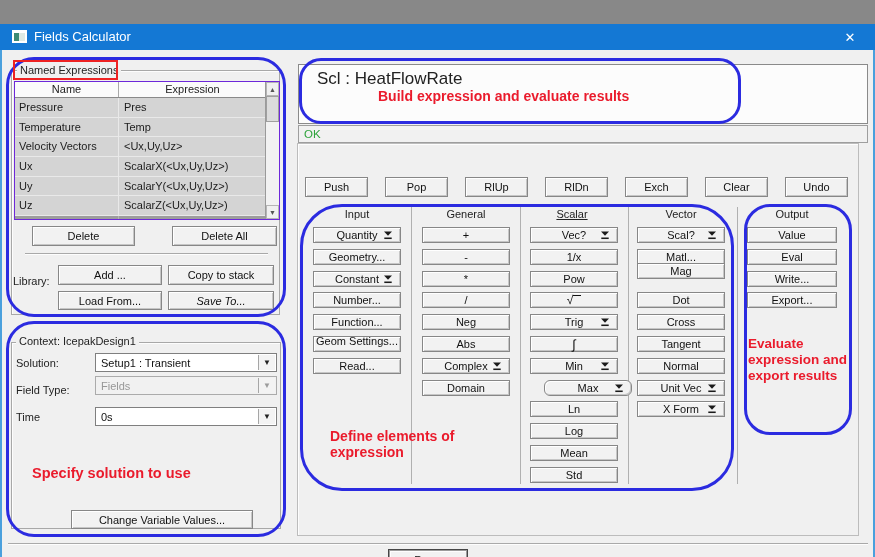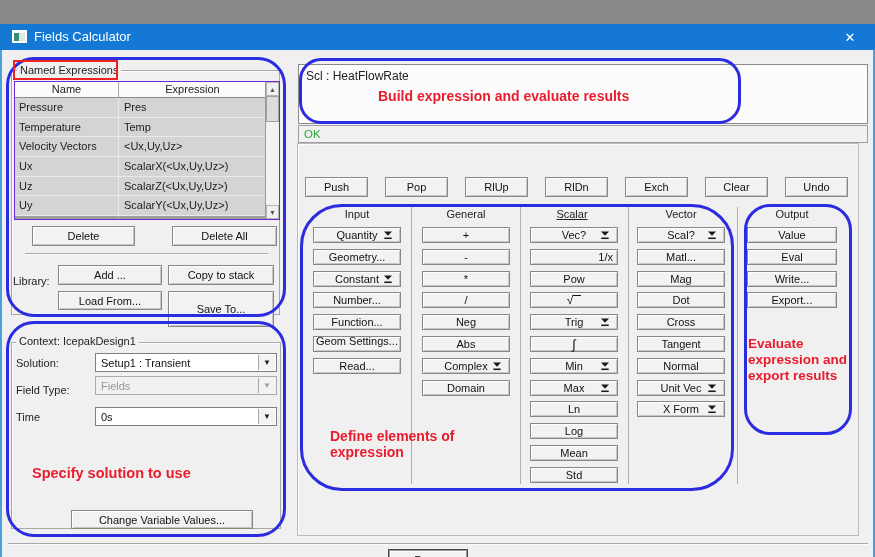--- a/index.html
+++ b/index.html
@@ -49,21 +49,21 @@
   .ne-row .c1 { width:104px; padding:3px 0 0 4px; border-right:1px solid #e9e9e9; overflow:hidden; }
   .ne-row .c2 { width:147px; padding:3px 0 0 5px; overflow:hidden; }
   .ne-row.selected { background:#9d9d9d; color:#e9e9e9; }
   .ne-row.selected .c1 { border-right-color:#b5b5b5; }
   .scrollbar { position:absolute; right:0; top:0; bottom:0; width:14px; background:#f2f2f2; border-left:1px solid #9a9a9a; }
   .sb-btn { position:absolute; left:0; width:13px; height:14px; background:#f0f0f0; border:1px solid #b5b5b5; font-size:7px; color:#555; display:flex; align-items:center; justify-content:center; }
   .sb-up { top:0; } .sb-down { bottom:0; }
   .sb-thumb { position:absolute; left:0; top:14px; width:13px; height:26px; background:#dcdcdc; border:1px solid #9f9f9f; }
   
   .exprbox { position:absolute; left:298px; top:40px; width:570px; height:60px; background:#fcfcfc; border:1px solid #8a8a8a; }
-  .expr-text { position:absolute; left:7px; top:4px; font-size:12px; color:#222; }
+  .expr-text { position:absolute; left:18px; top:4px; font-size:17px; color:#222; }
   .okstrip { position:absolute; left:298px; top:101px; width:570px; height:18px; background:#f1f1f1; border:1px solid #9e9e9e; }
   .ok-text { position:absolute; left:5px; top:2px; font-size:11.5px; color:#2ea33c; }
   .stackbtn { width:63px; height:20px; top:153px; }
   .colhdr { position:absolute; top:184px; width:88px; text-align:center; font-size:11px; color:#222; }
   .vsep { position:absolute; top:183px; height:277px; width:1px; background:#b0b0b0; }
   .hsep { position:absolute; height:1px; background:#a9a9a9; box-shadow:0 1px 0 #fdfdfd; }
   .done-btn { left:388px; top:525px; width:80px; height:22px; border:1px solid #464646; box-shadow:inset 0 0 0 1px #9b9b9b, inset 2px 2px 0 #fdfdfd; font-size:11.5px; }
 </style>
 </head>
 <body>
@@ -97,26 +97,26 @@
     </div>
     <div class="ne-row">
       <div class="c1">Velocity Vectors</div>
       <div class="c2">&lt;Ux,Uy,Uz&gt;</div>
     </div>
     <div class="ne-row">
       <div class="c1">Ux</div>
       <div class="c2">ScalarX(&lt;Ux,Uy,Uz&gt;)</div>
     </div>
     <div class="ne-row">
+      <div class="c1">Uy</div>
+      <div class="c2">ScalarY(&lt;Ux,Uy,Uz&gt;)</div>
+    </div>
+    <div class="ne-row">
       <div class="c1">Uz</div>
       <div class="c2">ScalarZ(&lt;Ux,Uy,Uz&gt;)</div>
-    </div>
-    <div class="ne-row">
-      <div class="c1">Uy</div>
-      <div class="c2">ScalarY(&lt;Ux,Uy,Uz&gt;)</div>
     </div>
     <div class="ne-row selected">
       <div class="c1">HeatFlowRate</div>
       <div class="c2">Heat_Flow_Rate</div>
     </div>
     <div class="scrollbar">
       <div class="sb-btn sb-up">▲</div>
       <div class="sb-thumb"></div>
       <div class="sb-btn sb-down">▼</div>
     </div>
@@ -124,21 +124,21 @@
 
   <button class="btn" style="left:32px; top:202px; width:103px; height:20px;">Delete</button>
   <button class="btn" style="left:172px; top:202px; width:105px; height:20px;">Delete All</button>
 
   <div class="hsep" style="left:25px; top:229px; width:243px;"></div>
   <div class="lbl" style="left:13px; top:251px;">Library:</div>
 
   <button class="btn" style="left:58px; top:241px; width:104px; height:20px;">Add ...</button>
   <button class="btn" style="left:168px; top:241px; width:106px; height:20px;">Copy to stack</button>
   <button class="btn" style="left:58px; top:267px; width:104px; height:19px;">Load From...</button>
-  <button class="btn" style="left:168px; top:267px; width:106px; height:36px;">Save To...</button>
+  <button class="btn" style="left:168px; top:267px; width:106px; height:19px;font-style:italic;">Save To...</button>
 
   <div class="groupbox" style="left:11px; top:318px; width:270px; height:187px;"></div>
   <div class="grouplabel" style="left:16px; top:311px;">Context: IcepakDesign1</div>
 
   <div class="lbl" style="left:16px; top:333px;">Solution:</div>
   <div class="combo" style="left:95px; top:329px;">
     <span>Setup1 : Transient</span>
     <span class="arrowbox">▼</span>
   </div>
 
@@ -245,21 +245,21 @@
       <span>Domain</span>
     </button>
 
   <button class="btn cbtn" style="left:530px; top:203px;">
       <span>Vec?</span>
       <svg class="pd" width="10" height="9" viewBox="0 0 10 9">
         <path d="M1 1h8L5 5.3z"></path>
         <rect x="1.3" y="7" width="7.4" height="1.6"></rect>
       </svg>
     </button>
-  <button class="btn cbtn" style="left:530px; top:225px;justify-content:flex-end;">
+  <button class="btn cbtn" style="left:530px; top:225px;">
       <span>1/x</span>
     </button>
   <button class="btn cbtn" style="left:530px; top:247px;">
       <span>Pow</span>
     </button>
   <button class="btn cbtn" style="left:530px; top:268px;">
       <span style="font-size:12px;">√</span>
       <span style="width:8px;height:1px;background:#111;margin:-9px 0 0 0;"></span>
     </button>
   <button class="btn cbtn" style="left:530px; top:290px;">
@@ -272,21 +272,21 @@
   <button class="btn cbtn" style="left:530px; top:312px;">
       <span style="font-size:13px;">∫</span>
     </button>
   <button class="btn cbtn" style="left:530px; top:334px;">
       <span>Min</span>
       <svg class="pd" width="10" height="9" viewBox="0 0 10 9">
         <path d="M1 1h8L5 5.3z"></path>
         <rect x="1.3" y="7" width="7.4" height="1.6"></rect>
       </svg>
     </button>
-  <button class="btn cbtn" style="left:530px; top:356px;">
+  <button class="btn cbtn" style="left:544px; top:356px;border-radius:6px;">
       <span>Max</span>
       <svg class="pd" width="10" height="9" viewBox="0 0 10 9">
         <path d="M1 1h8L5 5.3z"></path>
         <rect x="1.3" y="7" width="7.4" height="1.6"></rect>
       </svg>
     </button>
   <button class="btn cbtn" style="left:530px; top:377px;">
       <span>Ln</span>
     </button>
   <button class="btn cbtn" style="left:530px; top:399px;">
@@ -302,21 +302,21 @@
   <button class="btn cbtn" style="left:637px; top:203px;">
       <span>Scal?</span>
       <svg class="pd" width="10" height="9" viewBox="0 0 10 9">
         <path d="M1 1h8L5 5.3z"></path>
         <rect x="1.3" y="7" width="7.4" height="1.6"></rect>
       </svg>
     </button>
   <button class="btn cbtn" style="left:637px; top:225px;">
       <span>Matl...</span>
     </button>
-  <button class="btn cbtn" style="left:637px; top:247px;">
+  <button class="btn cbtn" style="left:637px; top:239px;">
       <span>Mag</span>
     </button>
   <button class="btn cbtn" style="left:637px; top:268px;">
       <span>Dot</span>
     </button>
   <button class="btn cbtn" style="left:637px; top:290px;">
       <span>Cross</span>
     </button>
   <button class="btn cbtn" style="left:637px; top:312px;">
       <span>Tangent</span>

